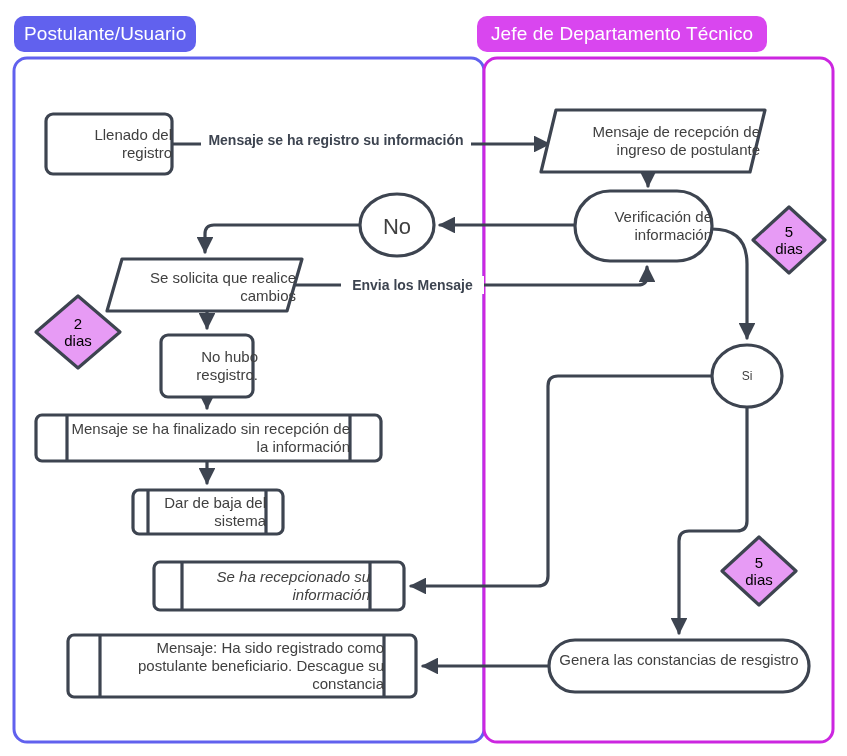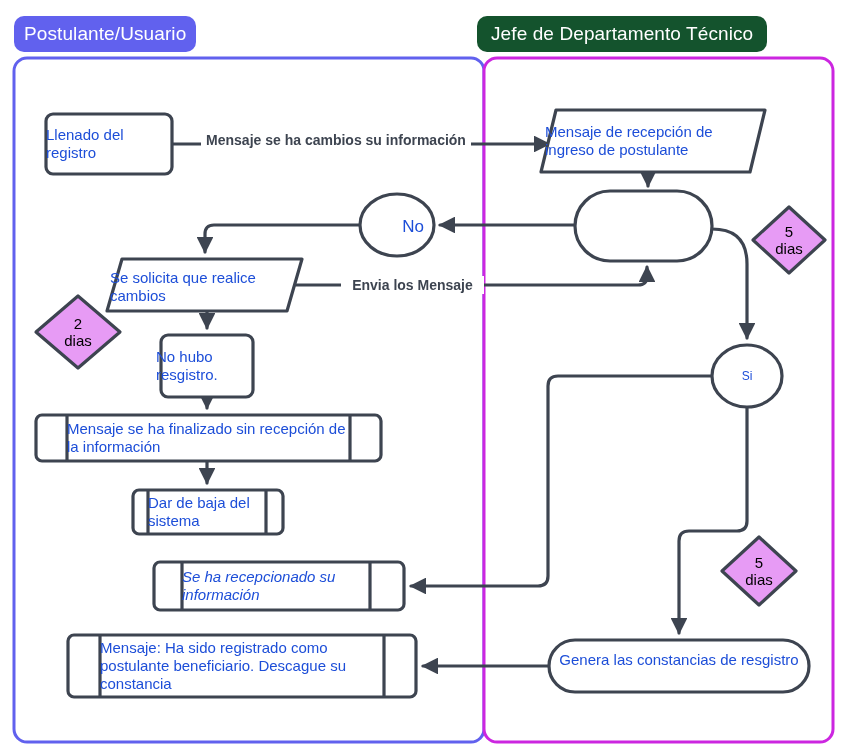--- a/index.html
+++ b/index.html
@@ -6,25 +6,25 @@
   body{width:847px;height:756px;position:relative;overflow:hidden;
        font-family:"Liberation Sans","DejaVu Sans",sans-serif;}
   #stage{position:absolute;left:0;top:0;width:847px;height:756px;}
   svg#canvas{position:absolute;left:0;top:0;width:847px;height:756px;}
 
   
   .lane-pill{position:absolute;border-radius:10px;color:#ffffff;
              display:flex;align-items:center;justify-content:center;
              font-size:19px;letter-spacing:.1px;white-space:nowrap;}
   #lane-pill-left{left:14px;top:16px;height:36px;padding:0 10px;background:#6161EE;}
-  #lane-pill-right{left:477px;top:16px;height:36px;padding:0 14px;background:#14532d;}
+  #lane-pill-right{left:477px;top:16px;height:36px;padding:0 14px;background:#d946ef;}
 
   
   .node-label{position:absolute;display:flex;align-items:center;justify-content:center;
-              text-align:left;color:#1d4ed8;line-height:1.22;
+              text-align:right;color:#404040;line-height:1.22;
               font-size:15px;pointer-events:none;}
   .edge-label{position:absolute;display:flex;align-items:center;justify-content:center;
               text-align:center;color:#3D4450;font-weight:bold;font-size:14px;
               white-space:nowrap;background:#ffffff;padding:0 2px;}
   .badge-label{position:absolute;display:flex;flex-direction:column;
                align-items:center;justify-content:center;text-align:center;
                color:#000000;font-size:15px;line-height:1.15;pointer-events:none;}
 </style>
 </head>
 <body>
@@ -122,40 +122,41 @@
     <span>Postulante/Usuario</span>
   </div>
   <div class="lane-pill" id="lane-pill-right">
     <span>Jefe de Departamento Técnico</span>
   </div>
 
   <div class="node-label" style="left:46px;top:114px;width:126px;height:60px;">Llenado del registro</div>
 
   <div class="node-label" style="left:545px;top:110px;width:215px;height:62px;">Mensaje de recepción de ingreso de postulante</div>
 
+  <div class="node-label" style="left:575px;top:191px;width:137px;height:70px;">Verificación de información</div>
 
-  <div class="node-label" style="left:376px;top:196px;width:74px;height:62px;font-size:17px;">No</div>
+  <div class="node-label" style="left:360px;top:196px;width:74px;height:62px;font-size:22px;">No</div>
 
   <div class="node-label" style="left:110px;top:259px;width:186px;height:56px;">Se solicita que realice cambios</div>
 
   <div class="node-label" style="left:156px;top:335px;width:102px;height:62px;">No hubo resgistro.</div>
 
   <div class="node-label" style="left:67px;top:415px;width:283px;height:46px;">Mensaje  se ha finalizado sin recepción de la información</div>
 
   <div class="node-label" style="left:148px;top:490px;width:118px;height:44px;">Dar de baja del sistema</div>
 
   <div class="node-label" style="left:712px;top:345px;width:70px;height:62px;font-size:12px;">Si</div>
 
   <div class="node-label" style="left:182px;top:562px;width:188px;height:48px;font-style:italic;">Se ha recepcionado su información</div>
 
   <div class="node-label" style="left:555px;top:640px;width:248px;height:40px;">Genera  las constancias de resgistro</div>
 
   <div class="node-label" style="left:100px;top:635px;width:284px;height:62px;">Mensaje: Ha sido registrado como postulante beneficiario.  Descague su constancia</div>
 
-  <div class="edge-label" style="left:201px;top:131px;width:266px;height:18px;">Mensaje se ha cambios su información</div>
+  <div class="edge-label" style="left:201px;top:131px;width:266px;height:18px;">Mensaje se ha registro su información</div>
 
   <div class="edge-label" style="left:341px;top:276px;width:139px;height:18px;">Envia los Mensaje</div>
 
   <div class="badge-label" style="left:753px;top:207px;width:72px;height:66px;">
     <span>5</span>
     <span>dias</span>
   </div>
 
   <div class="badge-label" style="left:36px;top:296px;width:84px;height:72px;">
     <span>2</span>

